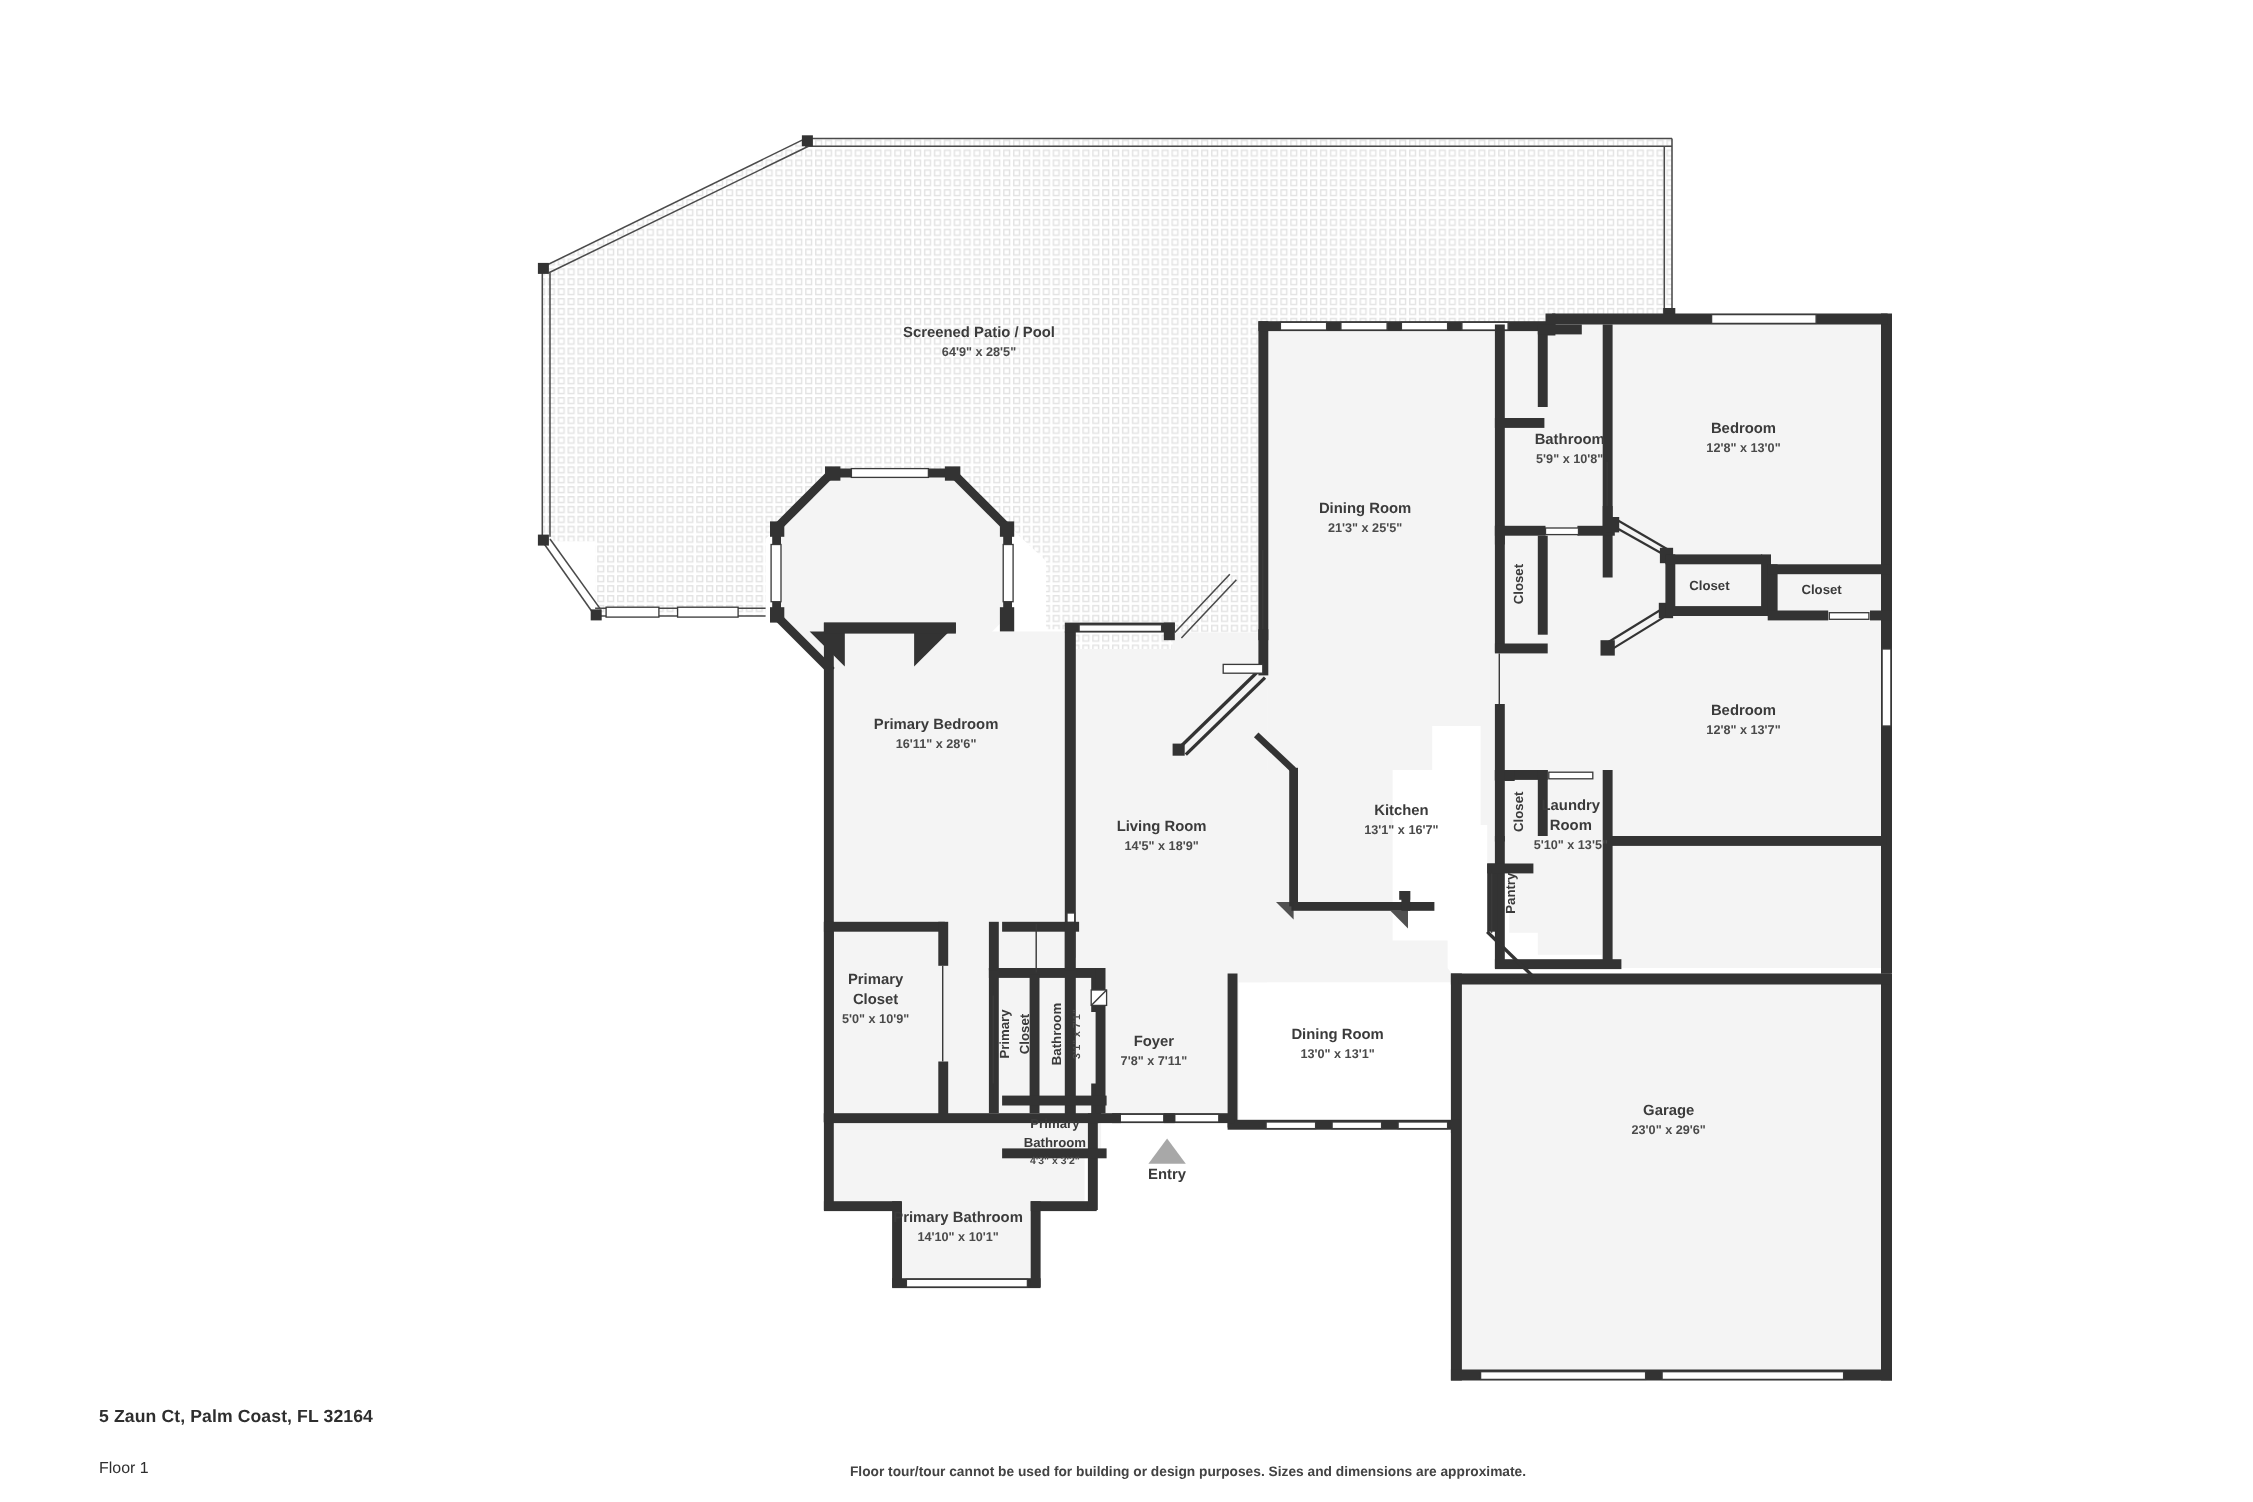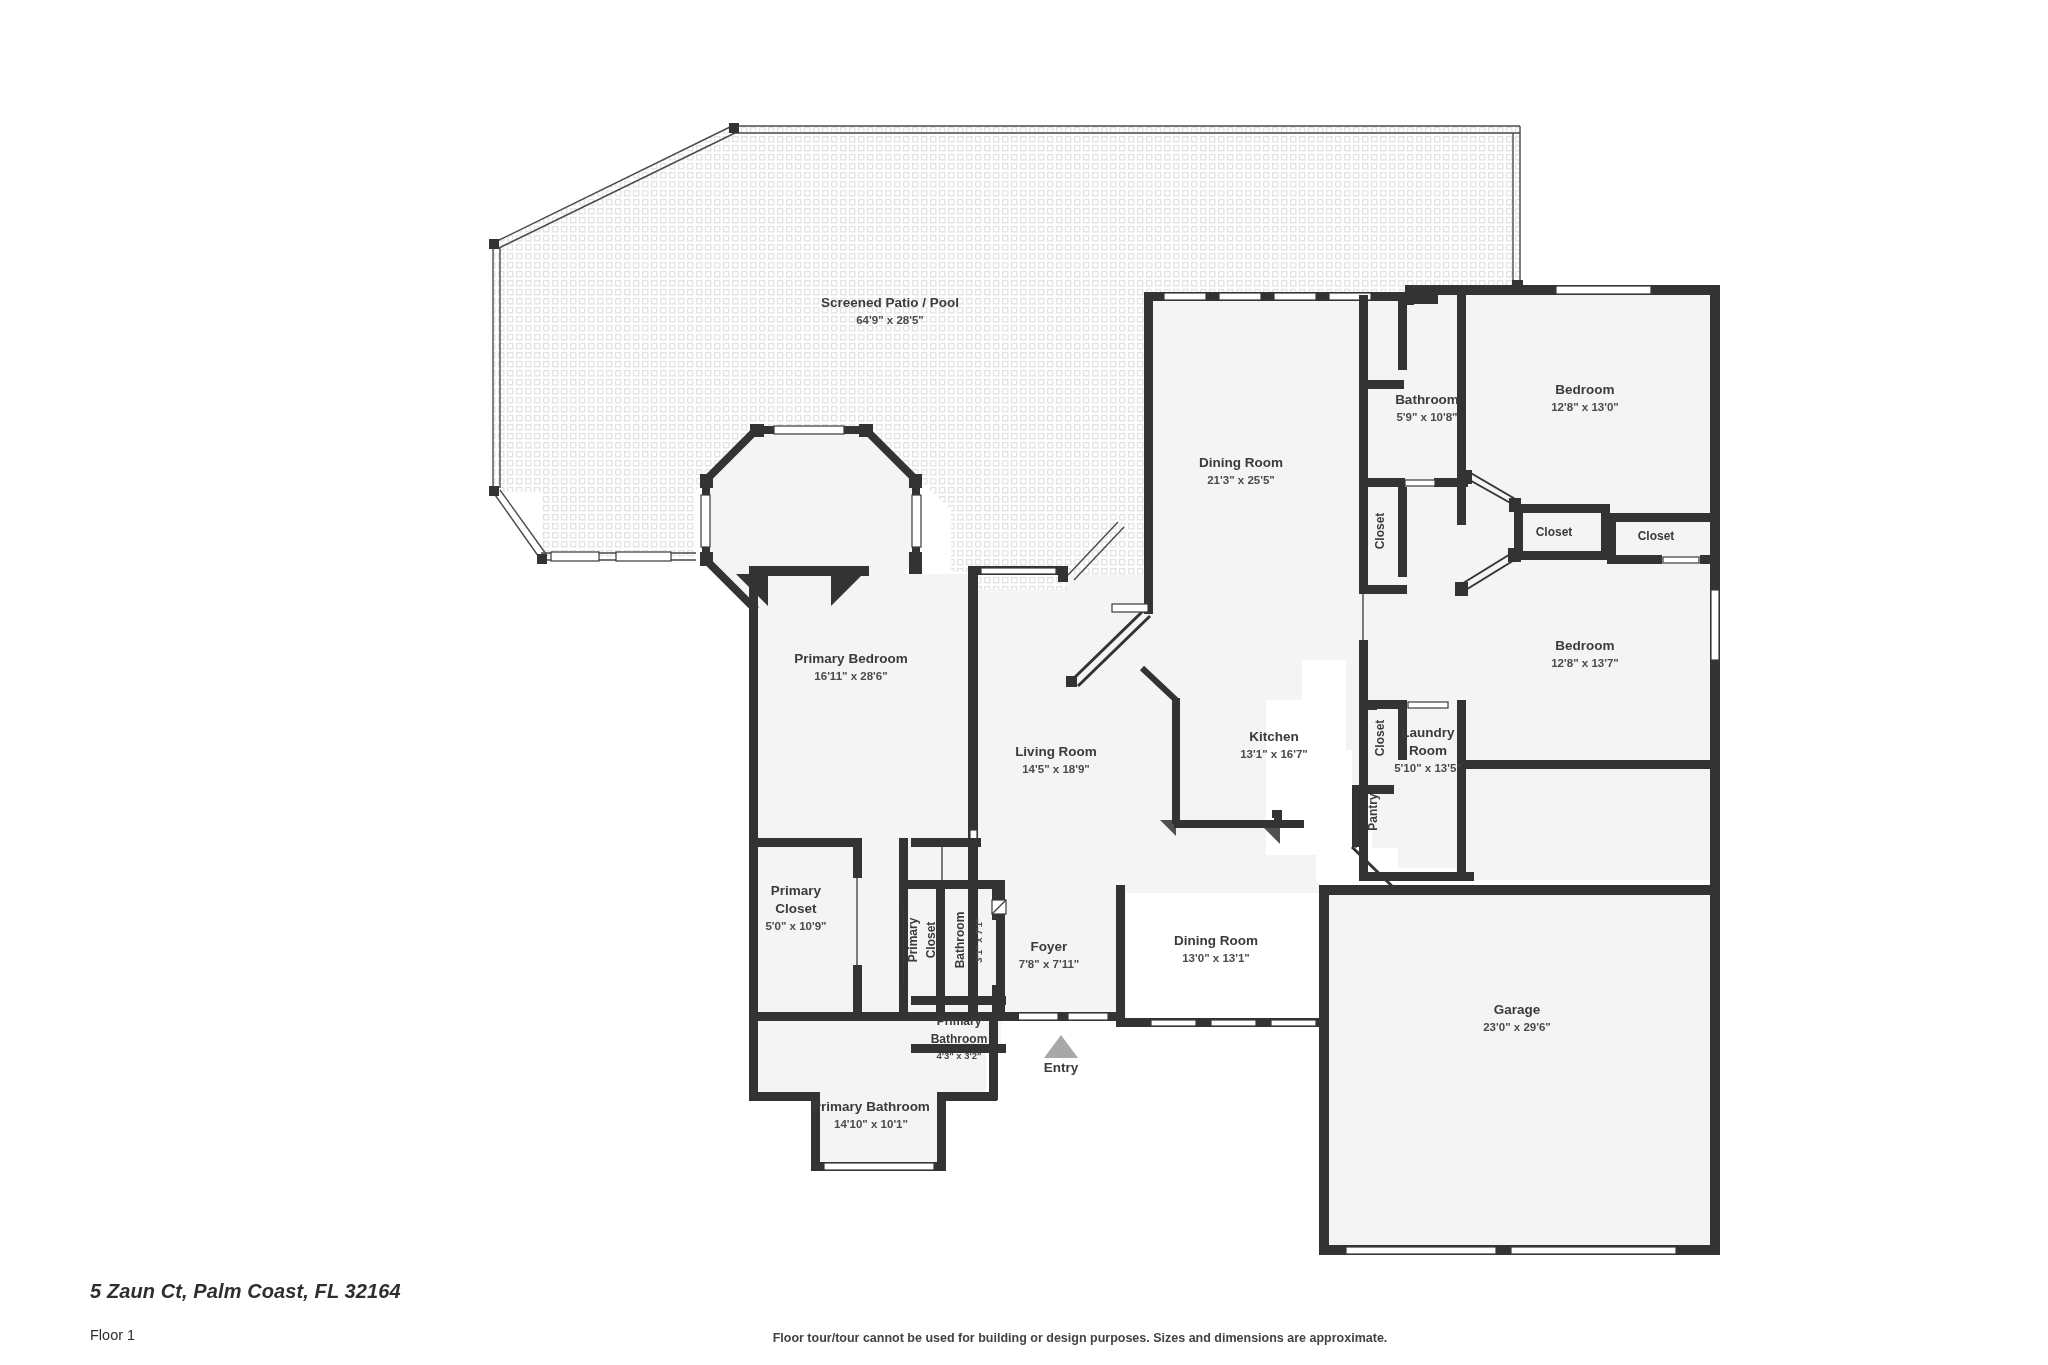--- a/index.html
+++ b/index.html
@@ -88,26 +88,25 @@
     dominant-baseline: middle;
   }
   .entry-marker {
     fill: #a8a8a8;
     stroke: none;
   }
   #footer-address {
     position: absolute;
     left: 34px;
     top: 1280px;
-    font-size: 20px;
+    font-size: 16px;
     font-weight: bold;
     color: #2e2e2e;
     letter-spacing: 0.1px;
     white-space: nowrap;
-    font-style: italic;
   }
   #footer-floor {
     position: absolute;
     left: 34px;
     top: 1327px;
     font-size: 14.5px;
     font-weight: normal;
     color: #2e2e2e;
     white-space: nowrap;
   }

